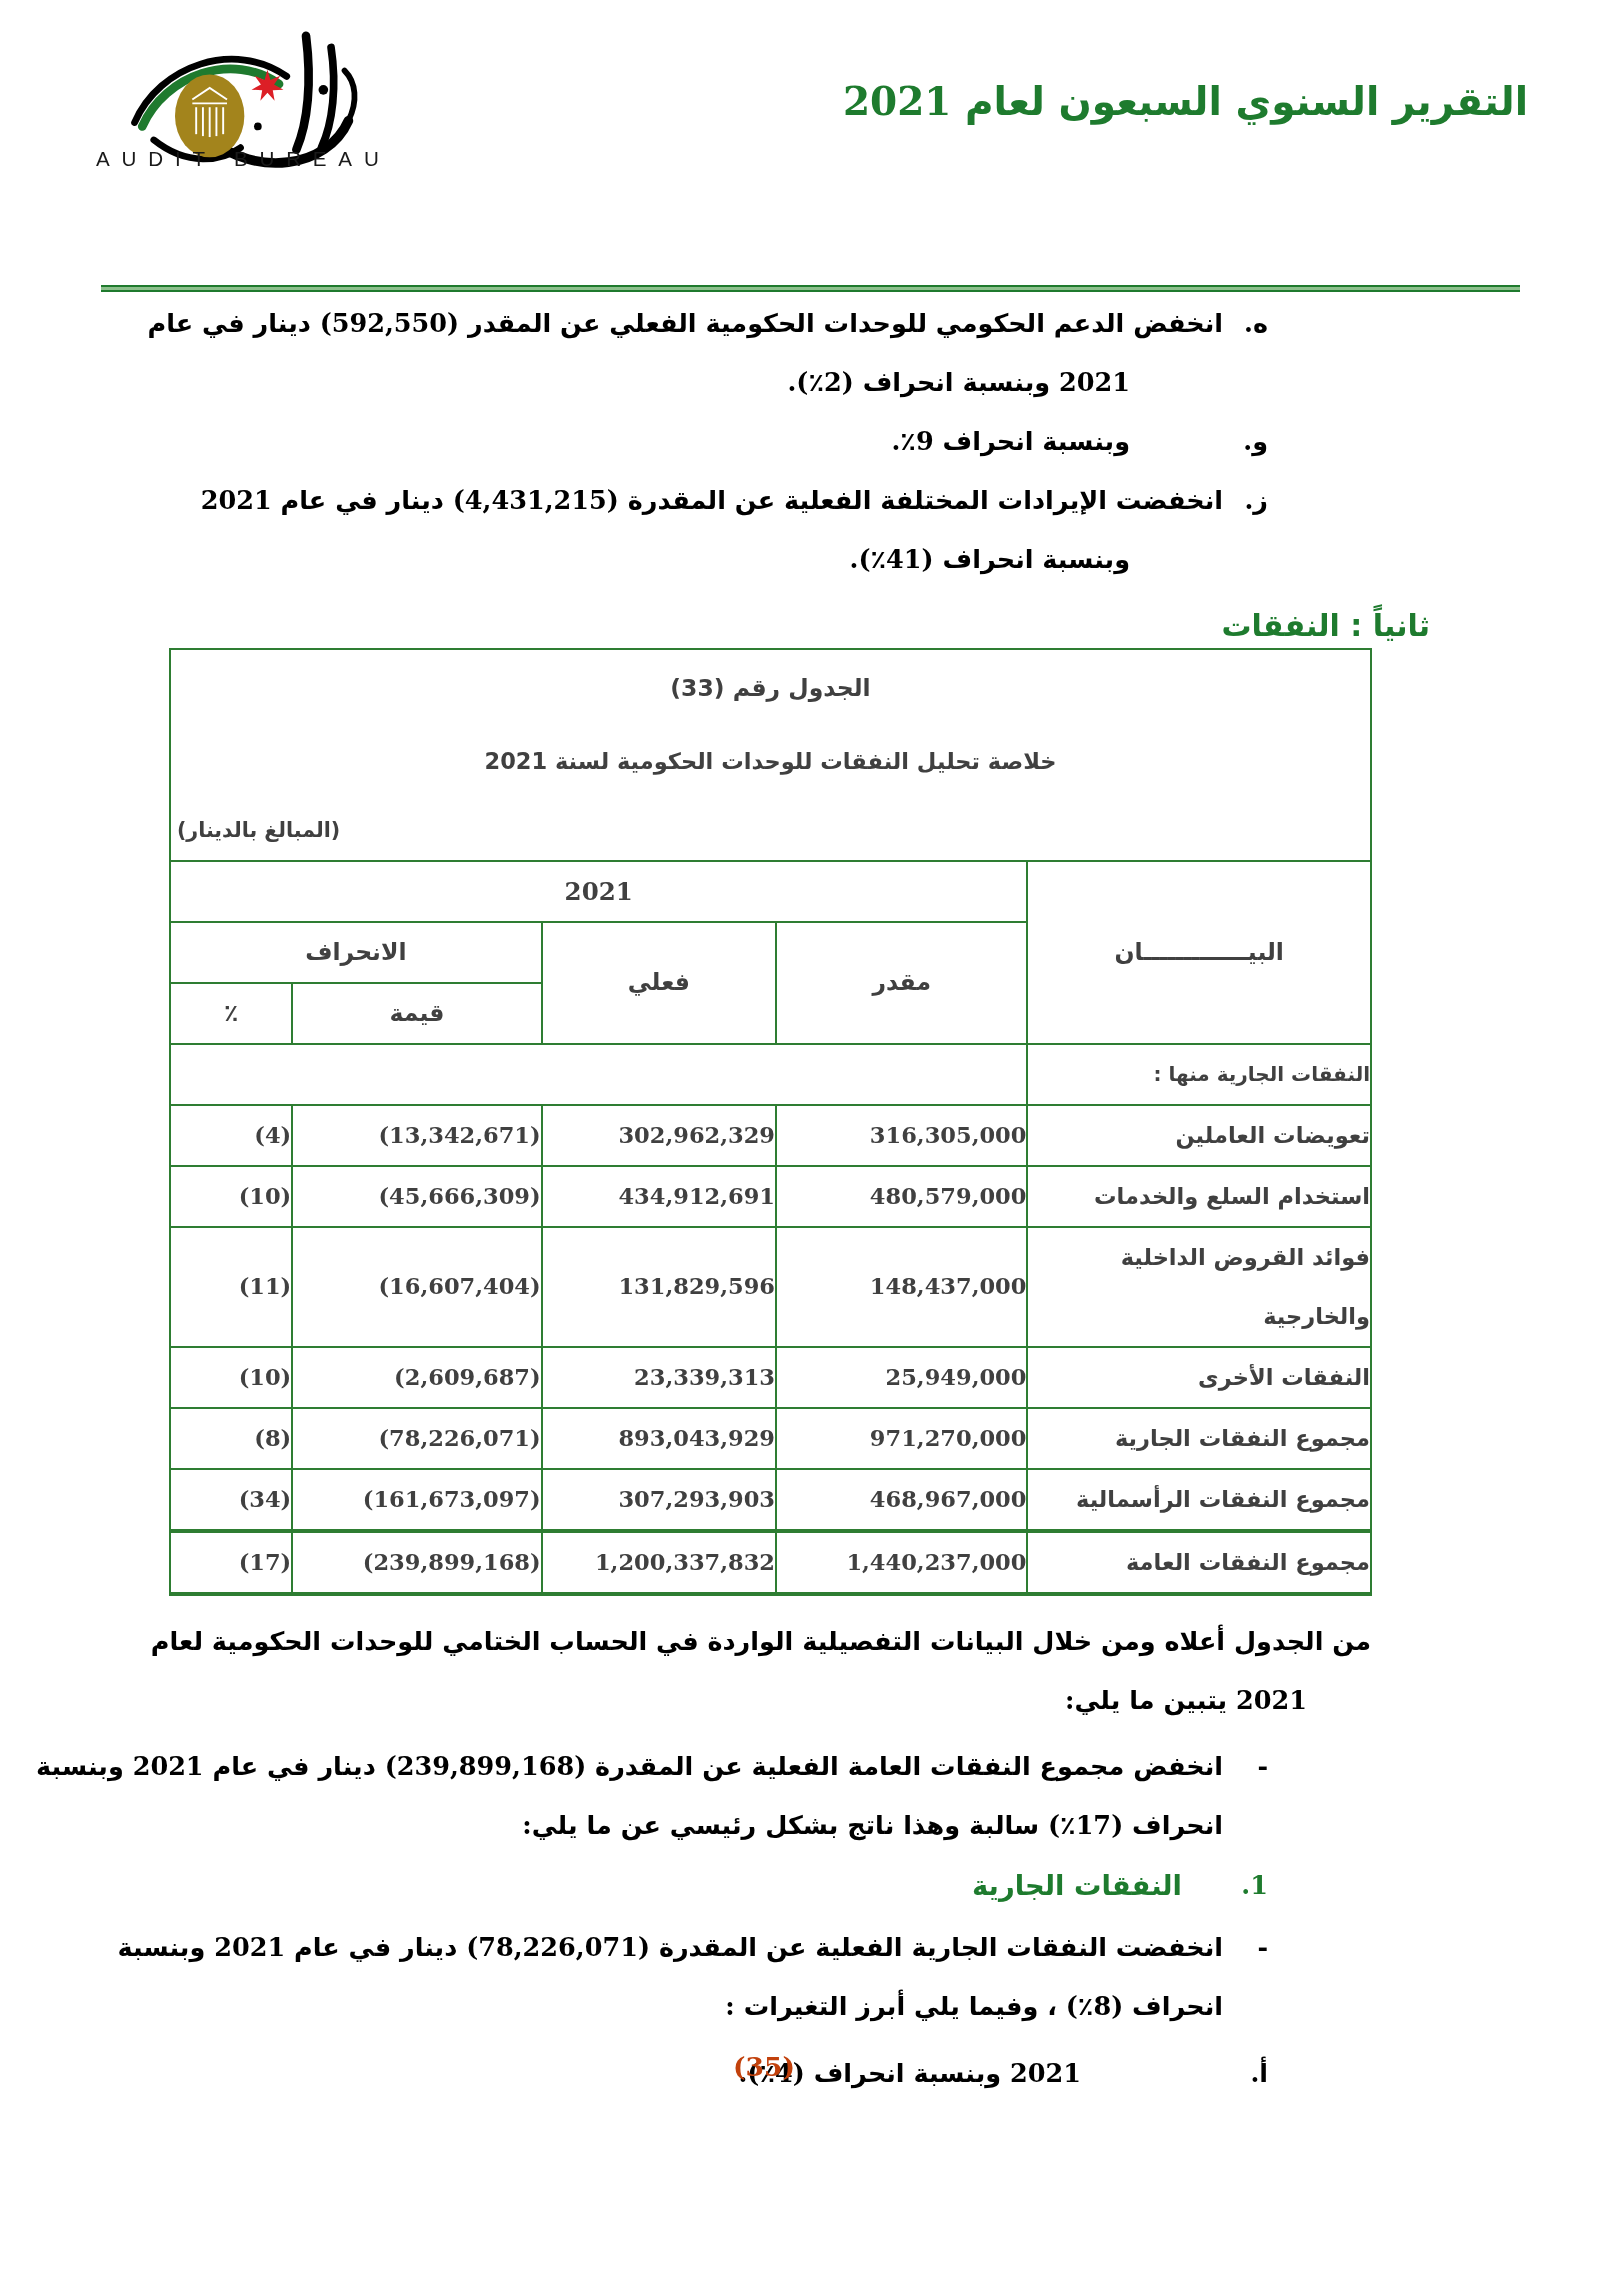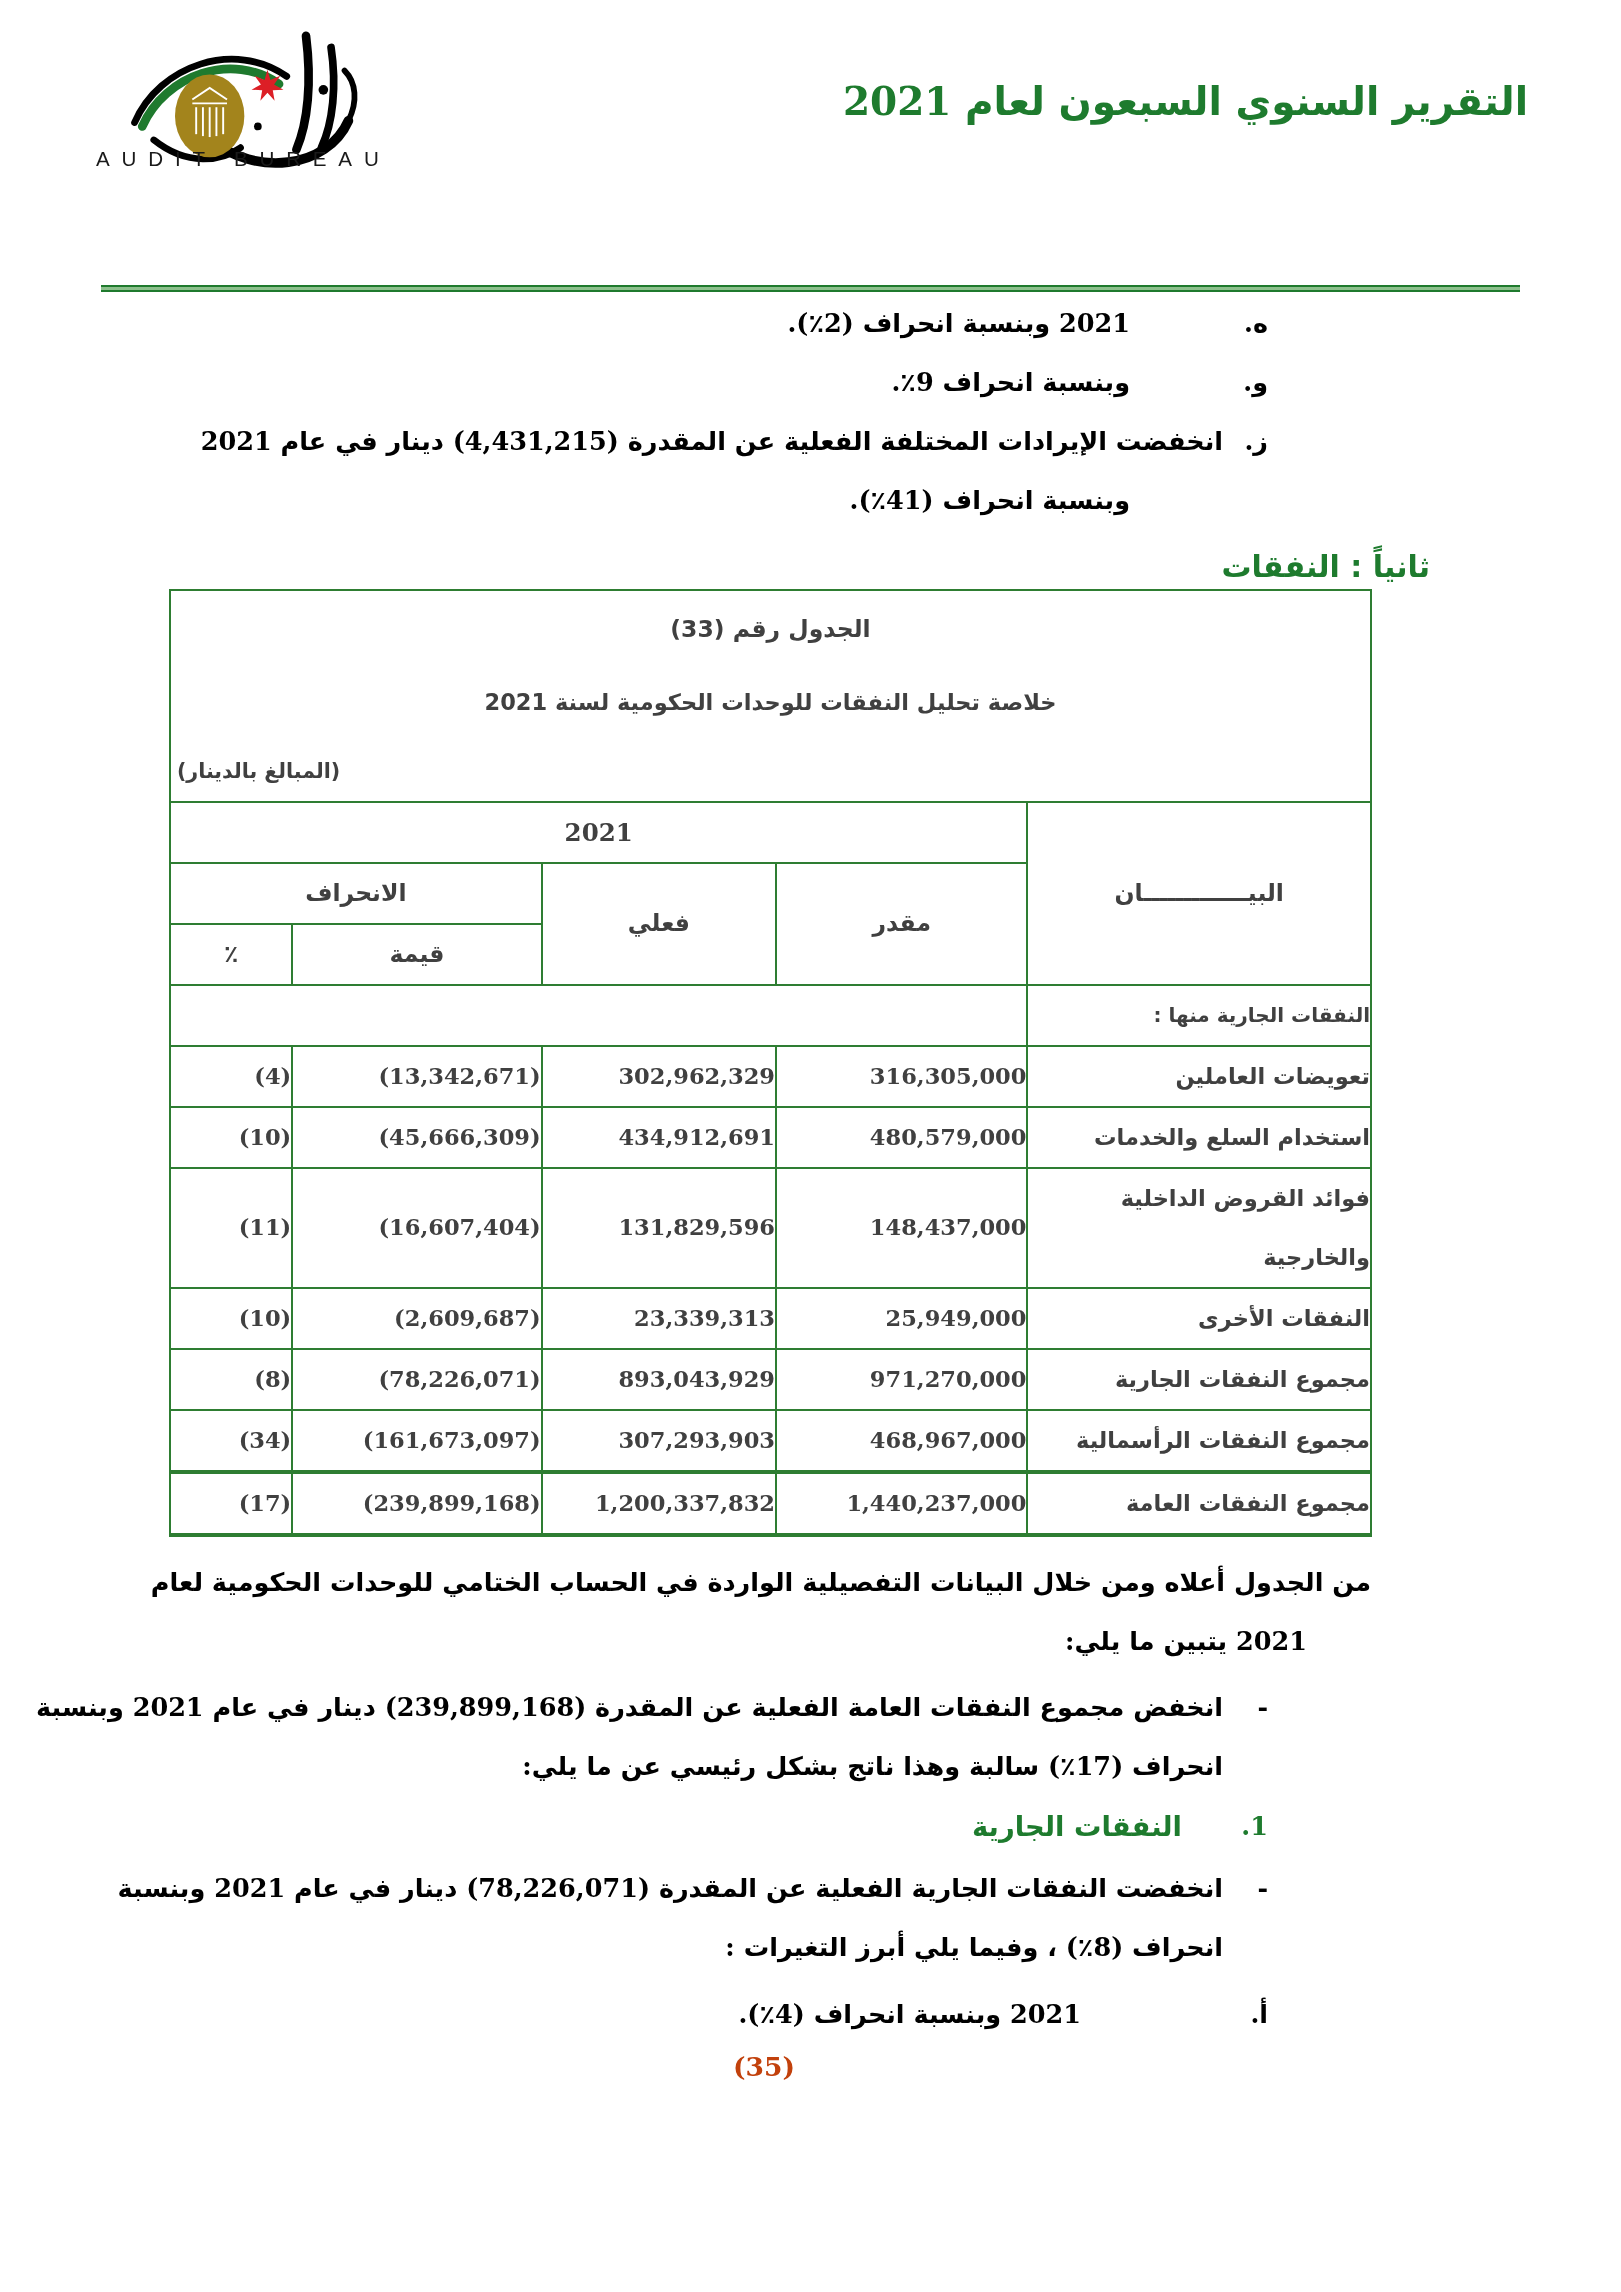--- a/index.html
+++ b/index.html
@@ -105,20 +105,21 @@
 <div class="logo-latin" dir="ltr">AUDIT BUREAU</div>
 
 <div class="report-title">التقرير السنوي السبعون لعام 2021</div>
 <div class="header-rule"></div>
 
 <div class="main">
 
   <div class="li">
     <span class="mk">ه.</span>
     <div class="tx">
+      <div class="ln">انخفض الدعم الحكومي للوحدات الحكومية الفعلي عن المقدر (592,550) دينار في عام</div>
       <div class="ln ind-95">2021 وبنسبة انحراف (2٪).</div>
     </div>
   </div>
   <div class="li">
     <span class="mk">و.</span>
     <div class="tx">
       <div class="ln ind-95">وبنسبة انحراف 9٪.</div>
     </div>
   </div>
   <div class="li">

